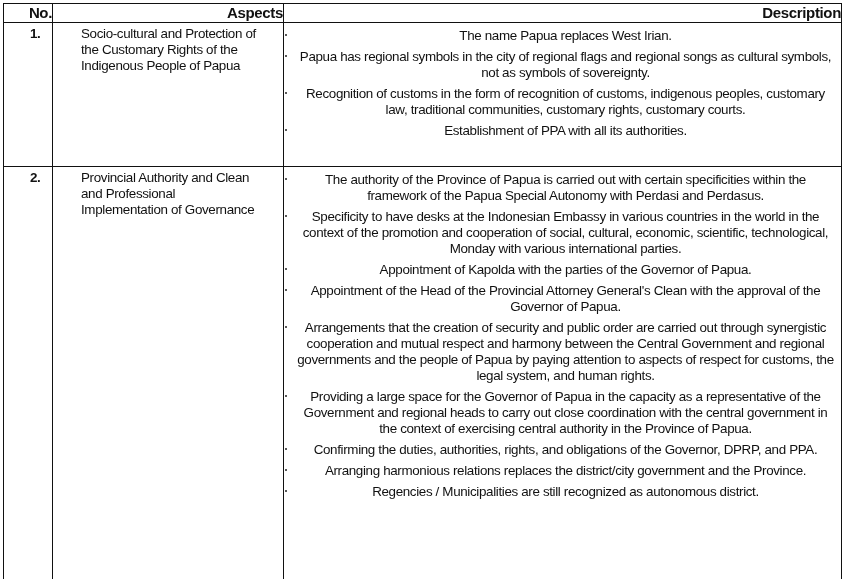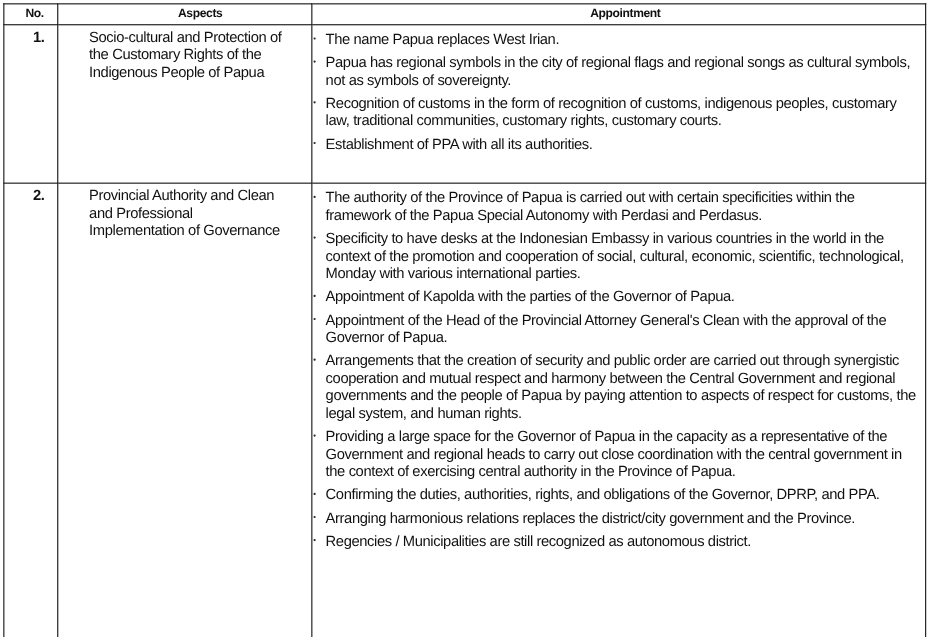--- a/index.html
+++ b/index.html
@@ -40,24 +40,24 @@
     .tbl col.c-no { width: 49px; }
     .tbl col.c-asp { width: 231px; }
     .tbl col.c-desc { width: 558px; }
     .tbl th, .tbl td {
       border: 1.5px solid #111;
       vertical-align: top;
       padding: 0;
     }
     .tbl th {
       font-weight: bold;
-      text-align: center;
+      text-align: right;
       height: 18px;
       line-height: 17px;
-      font-size: 11px;
+      font-size: 15px;
     }
     .tbl th.h-no { padding-left: 7px; }
     .tbl th.h-asp { padding-left: 28px; }
     .tbl th.h-desc { padding-left: 12px; }
     .tbl td.no {
       font-weight: bold;
       text-align: left;
       padding-left: 26px;
       padding-top: 3px;
     }
@@ -71,20 +71,21 @@
     }
     .desc-list {
       list-style: none;
       margin: 0;
       padding: 0;
     }
     .desc-item {
       position: relative;
       padding-left: 12px;
       margin-bottom: 5px;
+      text-align: center;
     }
     .desc-item .bullet {
       position: absolute;
       left: 1px;
       top: 6px;
       width: 2px;
       height: 2px;
       background: #222;
       border-radius: 1px;
     }
@@ -99,21 +100,21 @@
 <table class="tbl">
   <colgroup>
     <col class="c-no">
     <col class="c-asp">
     <col class="c-desc">
   </colgroup>
   <thead>
     <tr>
       <th class="h-no">No.</th>
       <th class="h-asp">Aspects</th>
-      <th class="h-desc">Appointment</th>
+      <th class="h-desc">Description</th>
     </tr>
   </thead>
   <tbody>
     <tr class="row1">
       <td class="no">1.</td>
       <td class="asp">Socio-cultural and Protection of the Customary Rights of the Indigenous People of Papua</td>
       <td class="desc">
         <ul class="desc-list">
           <li class="desc-item"><span class="bullet"></span><span>The name Papua replaces West Irian.</span></li>
           <li class="desc-item"><span class="bullet"></span><span>Papua has regional symbols in the city of regional flags and regional songs as cultural symbols, not as symbols of sovereignty.</span></li>

